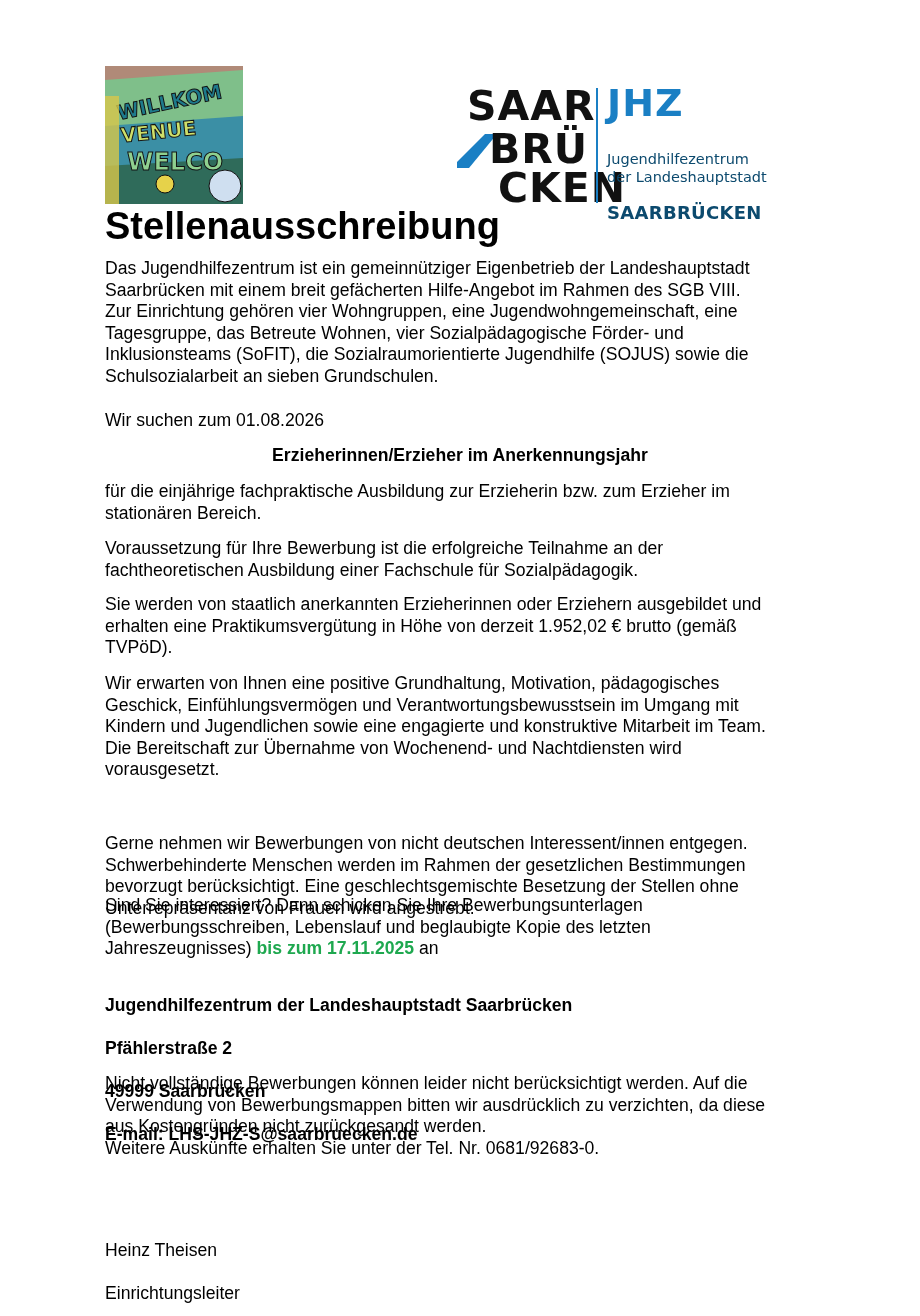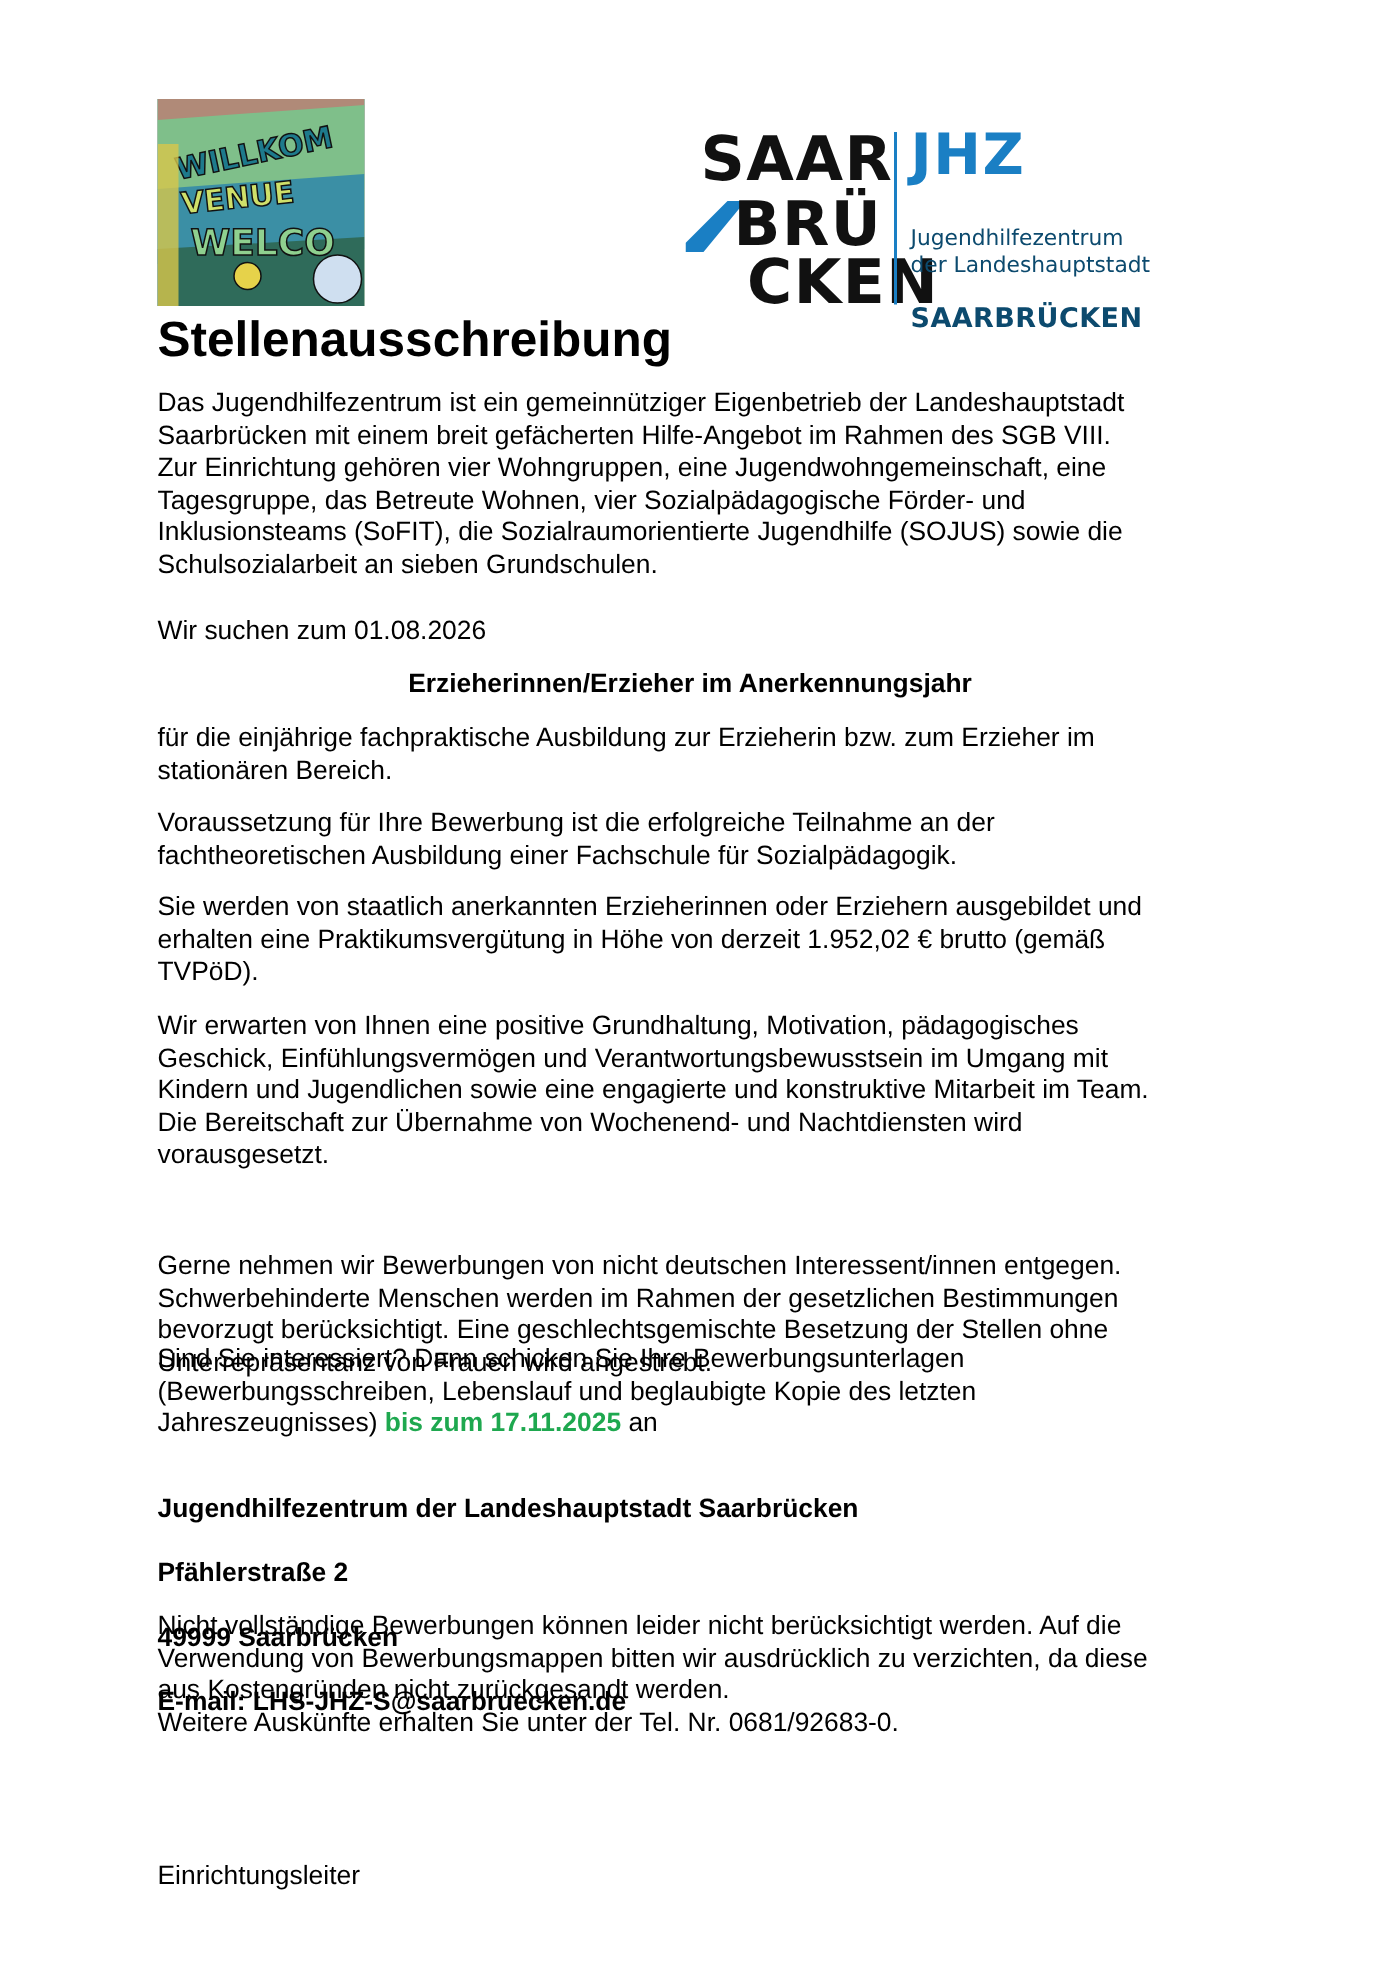--- a/index.html
+++ b/index.html
@@ -23,21 +23,21 @@
     .logo .divider { position: absolute; left: 141px; top: 6px; width: 2px; height: 115px; background: #1a7fc4; }
     .logo .jhz { position: absolute; left: 152px; top: 2px; font-family: "DejaVu Sans", sans-serif; font-weight: bold;
                  font-size: 38px; color: #1a7fc4; line-height: 1; letter-spacing: 1px; }
     .logo .sub { position: absolute; left: 152px; font-family: "DejaVu Sans", sans-serif; font-size: 14.5px;
                  line-height: 1; color: #0c4a6e; white-space: nowrap; }
     .logo .sub1 { top: 70px; }
     .logo .sub2 { top: 88px; }
     .logo .sub3 { top: 106px; font-weight: bold; font-size: 18px; letter-spacing: 0.3px; margin-top: 16px; }
 
     
-    .title { position: absolute; left: 105px; top: 206px; font-size: 33px; font-weight: bold; line-height: 40px; margin: 0; }
+    .title { position: absolute; left: 105px; top: 206px; font-size: 38px; font-weight: bold; line-height: 40px; margin: 0; }
     .para { position: absolute; left: 105px; width: 730px; font-size: 17.6px; line-height: 21.5px; margin: 0; white-space: pre-line; }
     .bold { font-weight: bold; }
     .center { text-align: center; width: 710px; }
     .green { color: #1ea84f; font-weight: bold; }
   </style>
 </head>
 <body>
 
 <div class="page">
 
@@ -115,16 +115,17 @@
     <div>49999 Saarbrücken</div>
     <div><span>E-mail: </span><span>LHS-JHZ-S@saarbruecken.de</span></div>
   </div>
 
   <p class="para" style="top:1073px;">Nicht vollständige Bewerbungen können leider nicht berücksichtigt werden. Auf die
 Verwendung von Bewerbungsmappen bitten wir ausdrücklich zu verzichten, da diese
 aus Kostengründen nicht zurückgesandt werden.
 Weitere Auskünfte erhalten Sie unter der Tel. Nr. 0681/92683-0.</p>
 
   <div class="para" style="top:1218px;">
+    <div>Heinz Theisen</div>
     <div>Einrichtungsleiter</div>
   </div>
 
 </div>
 
 </body></html>

